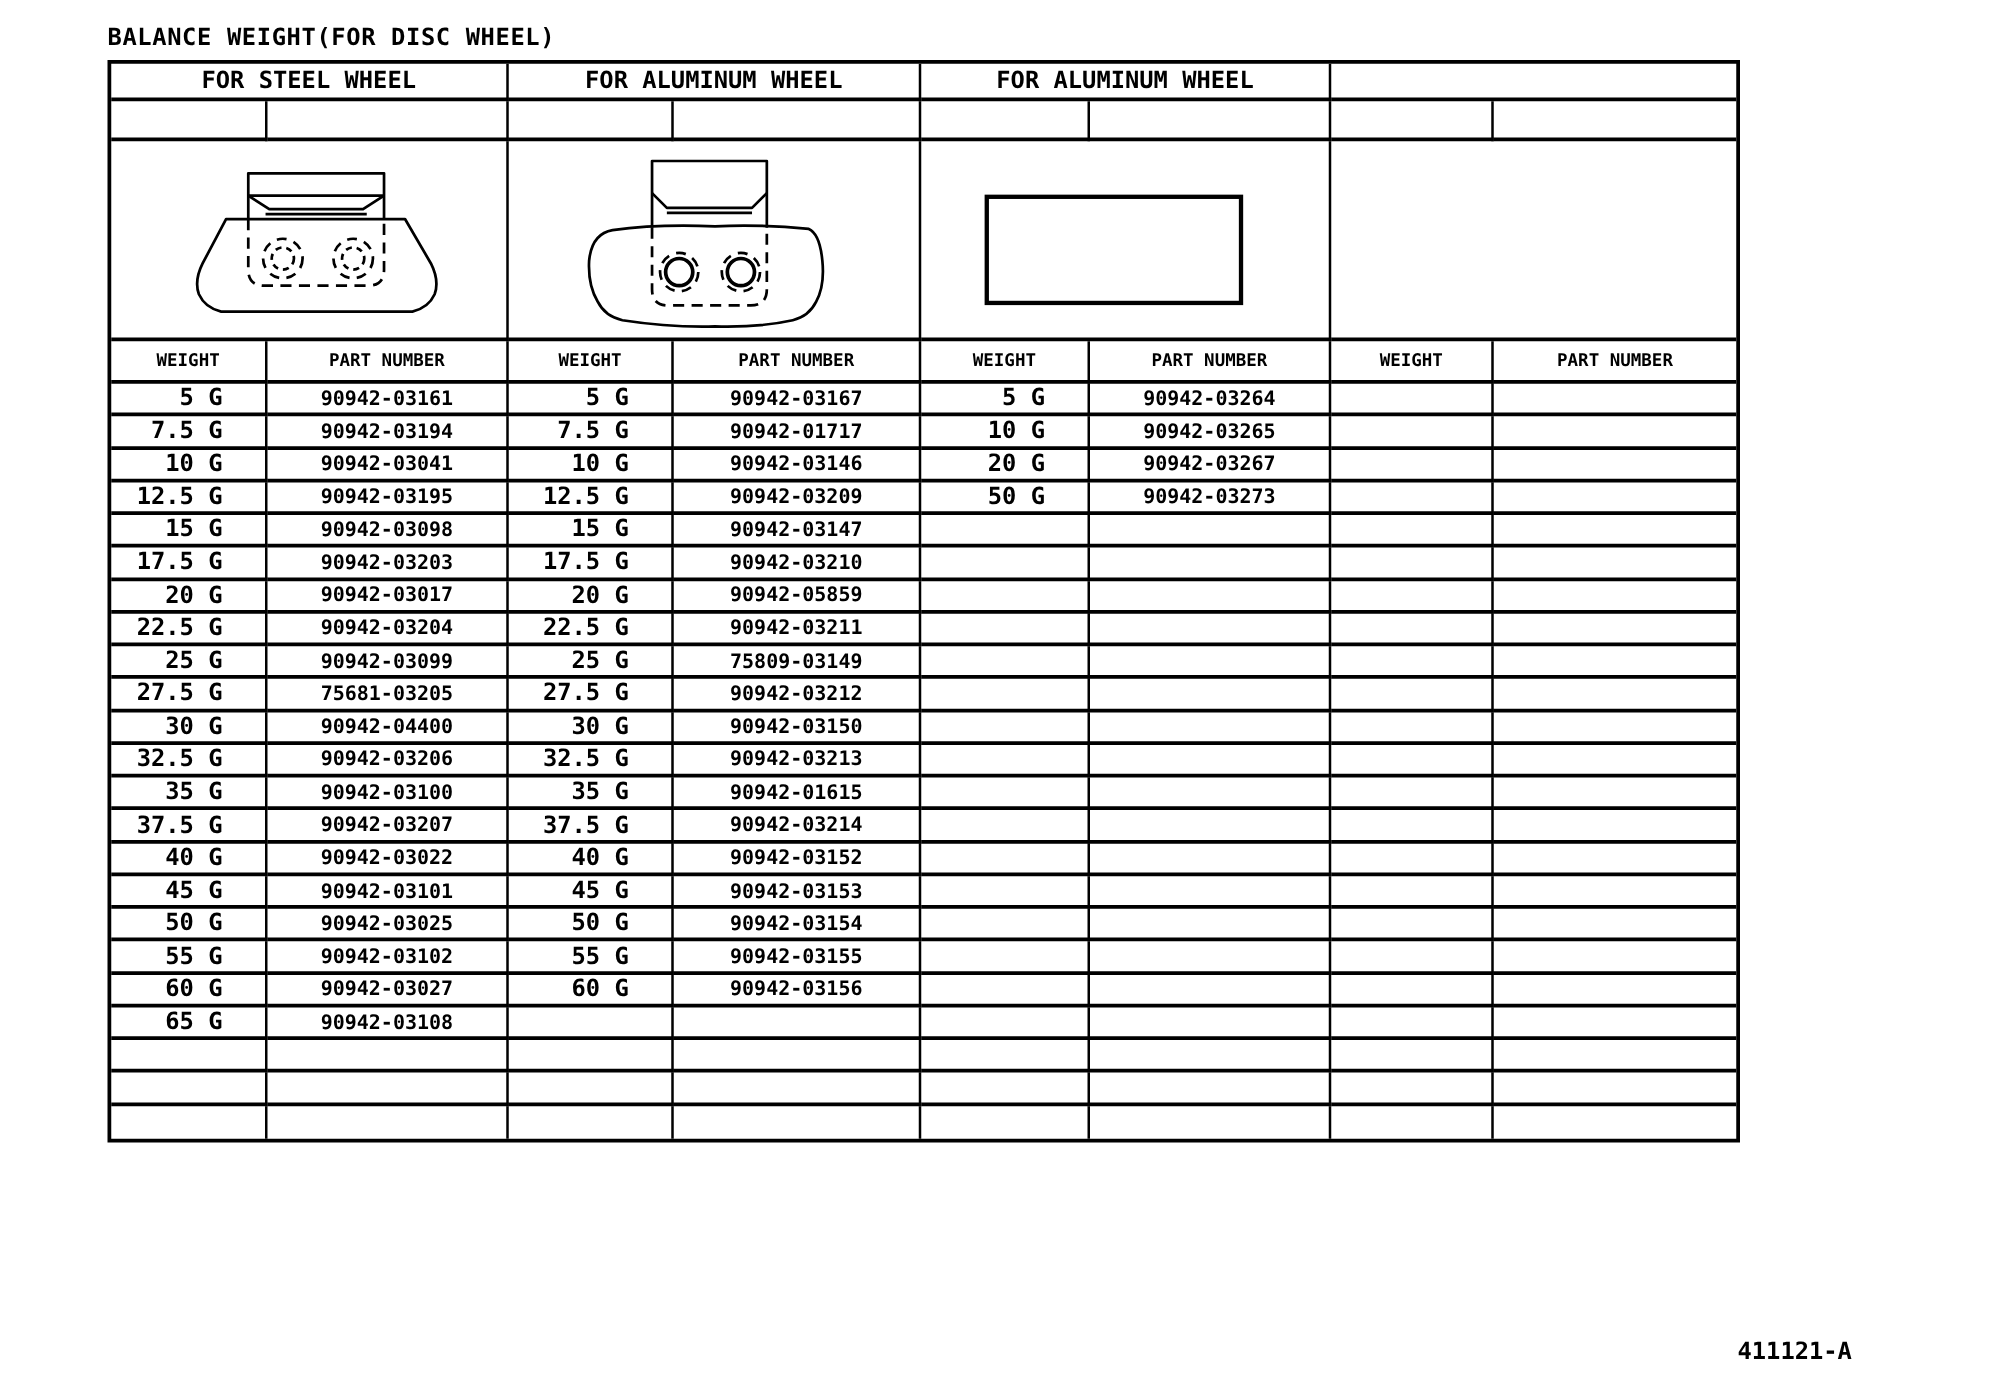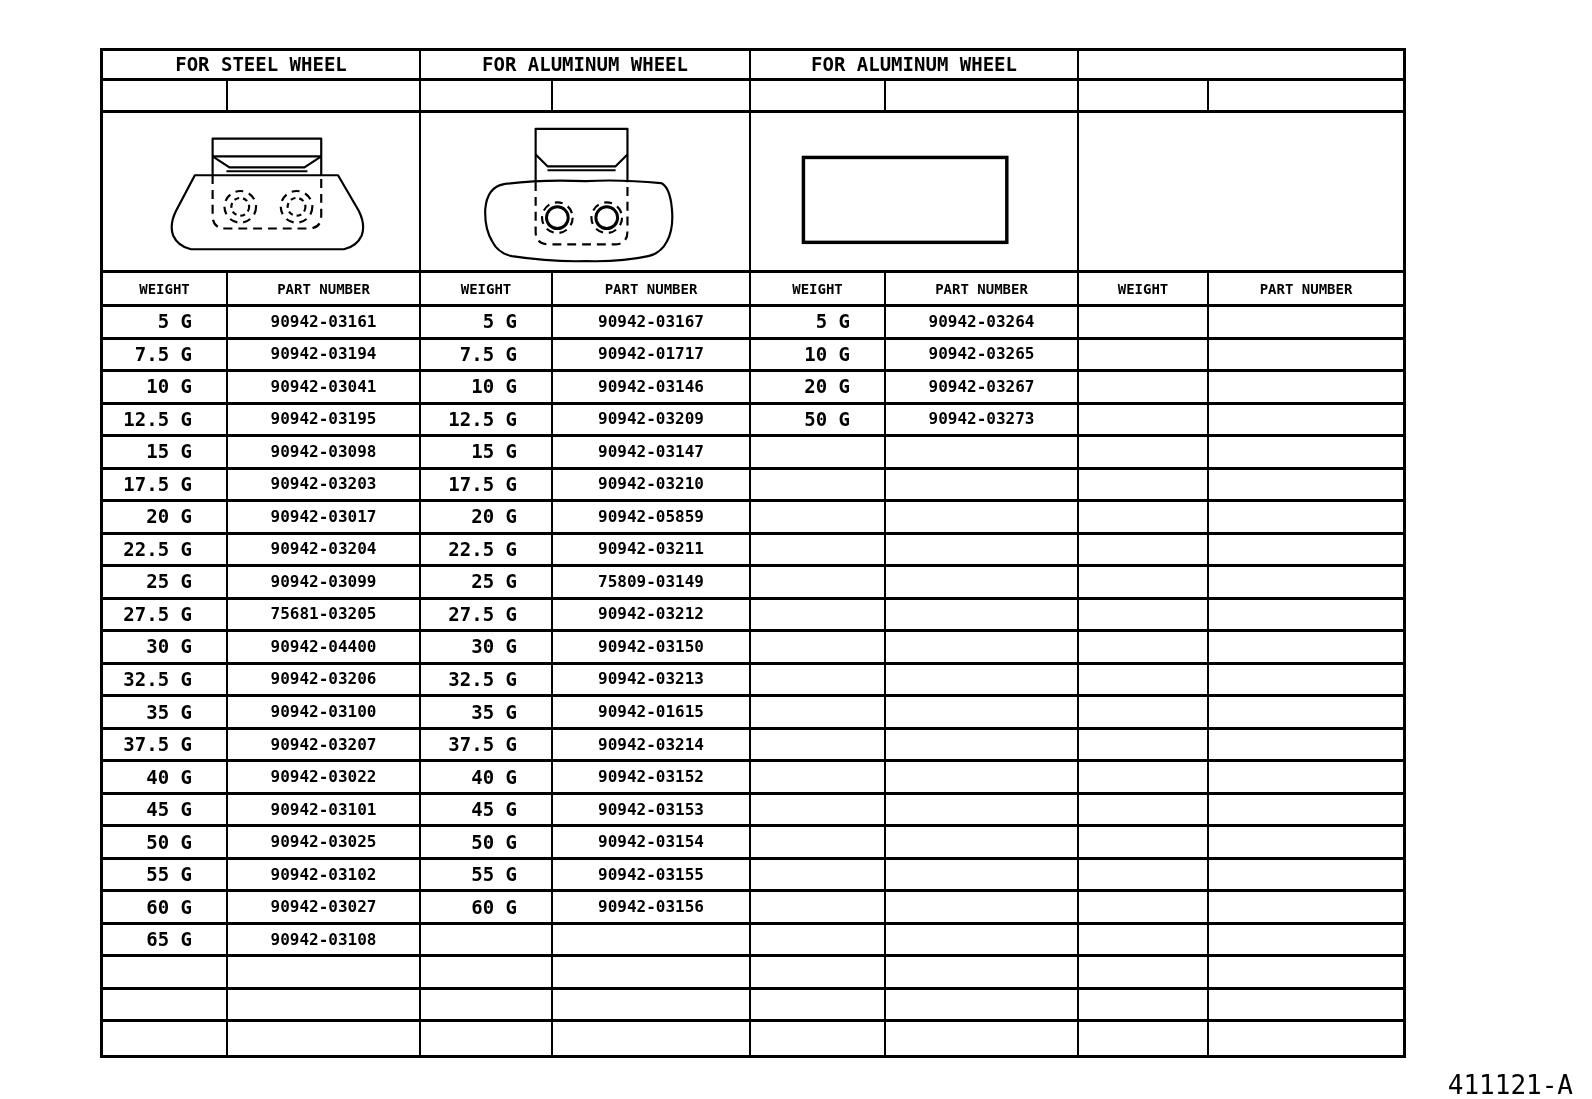--- a/index.html
+++ b/index.html
@@ -1,40 +1,41 @@
 <!DOCTYPE html>
 <html><head>
 <meta charset="utf-8">
 <style>
   html,body{margin:0;padding:0}
   body{width:1592px;height:1099px;position:relative;background:#ffffff;color:#000;
        font-family:"DejaVu Sans Mono","Liberation Mono",monospace}
   .page{position:absolute;inset:0;background:#fff;overflow:hidden}
   .title{position:absolute;left:86px;top:19px;font-size:19px;font-weight:bold;white-space:pre;letter-spacing:.5px}
-  .docnum{position:absolute;left:1390px;top:1070px;width:183px;text-align:right;font-size:26px;font-weight:normal}
-  .grid{position:absolute;left:100px;top:48px;width:1306px;height:1010px;border:3px solid #000;
+  .docnum{position:absolute;left:1390px;top:1070px;width:183px;text-align:left;font-size:19px;font-weight:bold}
+  .grid{position:absolute;left:86px;top:48px;width:1306px;height:866px;border:3px solid #000;
         box-sizing:border-box;display:grid;
         grid-template-columns:125px 193px 132px 198px 135px 193px 130px 194px;
         grid-template-rows:30px 32px 160px 34px repeat(23,1fr)}
   .c{border-right:2px solid #000;border-bottom:3px solid #000;box-sizing:border-box;
      display:flex;align-items:center;justify-content:center;overflow:hidden;
      font-weight:bold;white-space:pre;line-height:1}
   .span2{grid-column:span 2}
   .colend{border-right:none}
   .rowend{border-bottom:none}
   .sect-title{font-size:19px}
   .hdr{font-size:14px}
   .w{font-size:19px;justify-content:flex-end;padding-right:34px}
   .p{font-size:16px}
   .illus svg{display:block}
 </style>
 </head>
 <body>
 
 <div class="page">
+  <div class="title">BALANCE WEIGHT(FOR DISC WHEEL)</div>
   <div class="grid" id="grid">
       <div class="c span2 sect-title">FOR STEEL WHEEL</div>
       <div class="c span2 sect-title">FOR ALUMINUM WHEEL</div>
       <div class="c span2 sect-title">FOR ALUMINUM WHEEL</div>
       <div class="c span2 sect-title colend"></div>
       <div class="c"></div>
       <div class="c"></div>
       <div class="c"></div>
       <div class="c"></div>
       <div class="c"></div>

